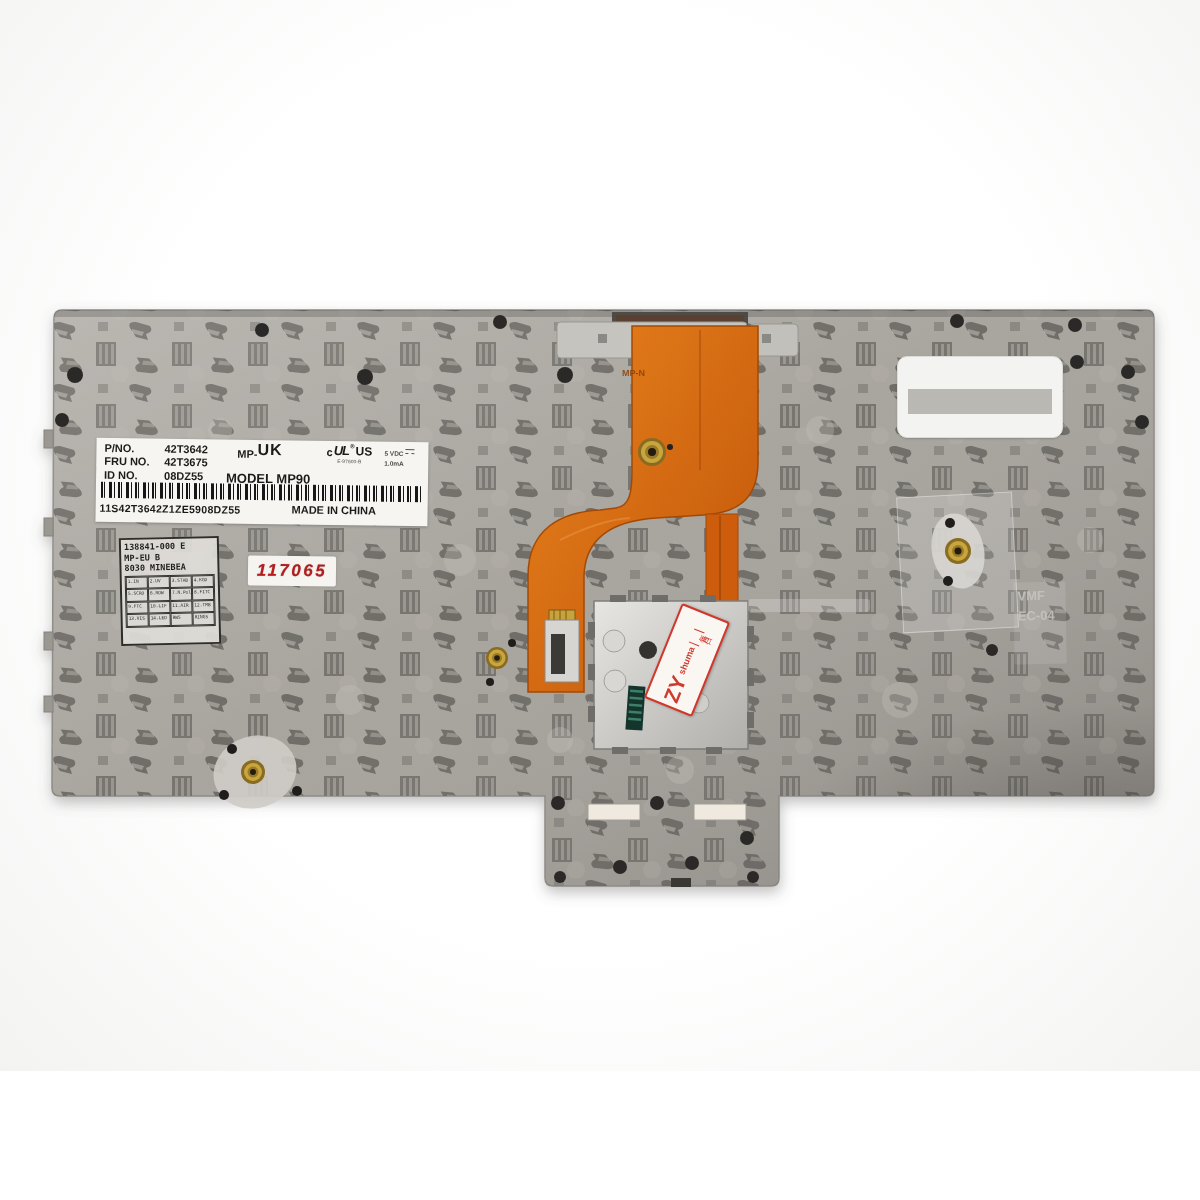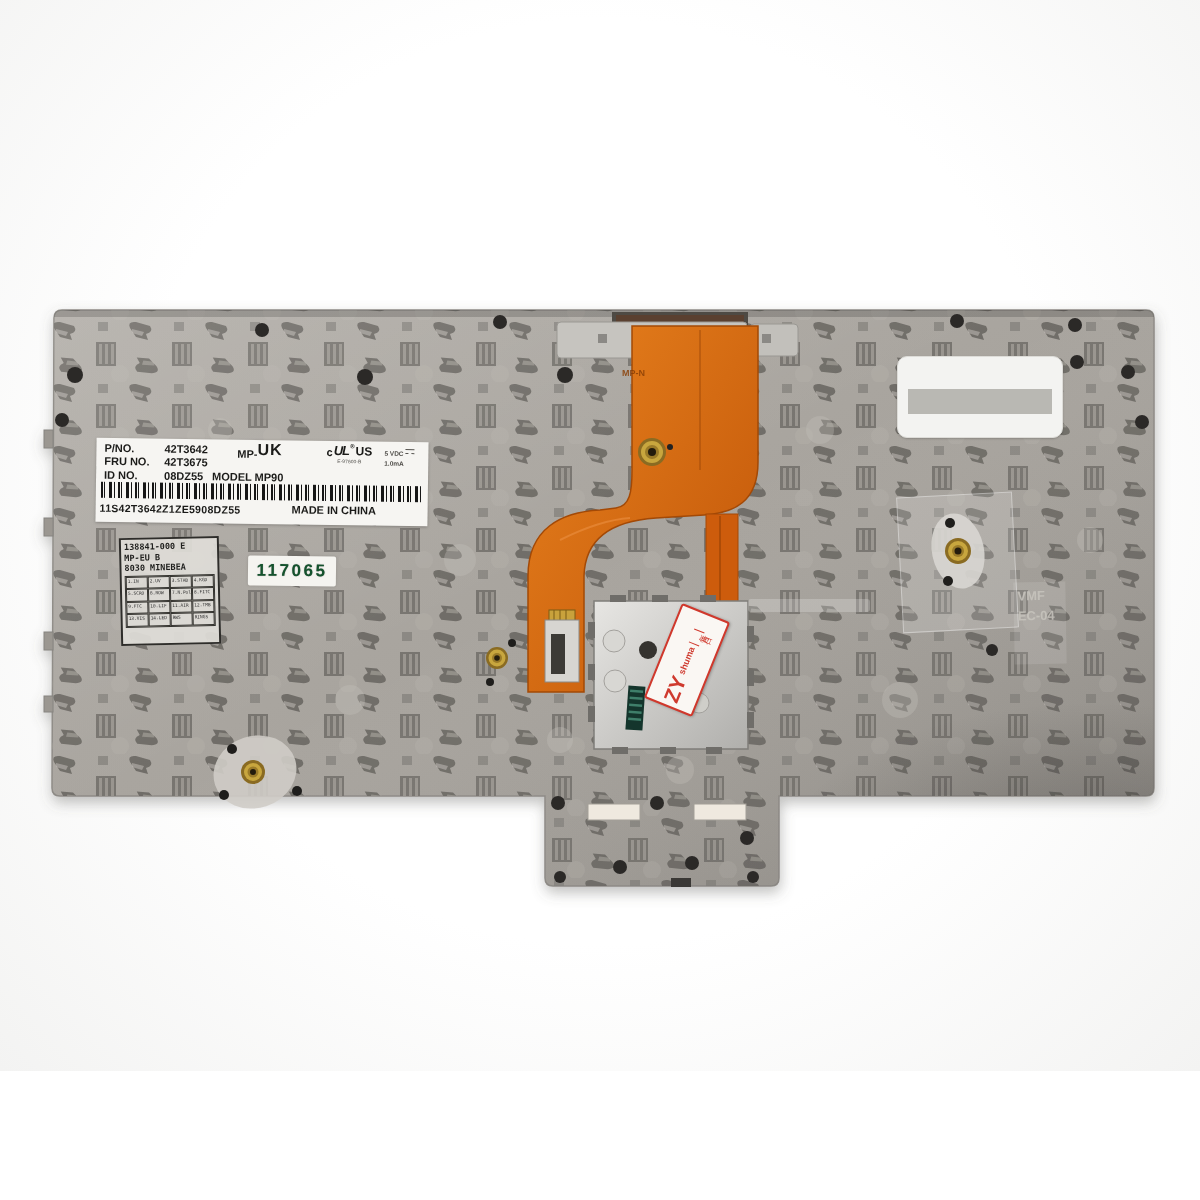--- a/index.html
+++ b/index.html
@@ -11,21 +11,21 @@
 
   
   .label-main{position:absolute;left:96px;top:440px;width:332px;height:84px;
     background:#f6f5f2;transform:rotate(.8deg);box-shadow:0 1px 3px rgba(0,0,0,.25);
     color:#1b1b19;}
   .label-main span{position:absolute;white-space:nowrap;font-weight:700;}
   .l1-key{font-size:11px;}
   .l1-val{font-size:11px;}
   .l1-mp{left:141px;top:8px;font-size:11px;}
   .l1-uk{left:161px;top:1px;font-size:16px;letter-spacing:1px;}
-  .l1-model{left:116px;top:31px;font-size:11px;}
+  .l1-model{left:130px;top:31px;font-size:13px;}
   .l1-serial{left:4px;top:64px;font-size:10.5px;letter-spacing:.3px;}
   .l1-origin{left:196px;top:63px;font-size:11px;}
   .barcode{position:absolute;left:5px;top:44px;right:6px;height:16px;
     background:repeating-linear-gradient(90deg,#161616 0 2px,transparent 2px 3.5px,
       #161616 3.5px 4.5px,transparent 4.5px 8px,#161616 8px 11px,transparent 11px 13px,
       #161616 13px 14px,transparent 14px 17px);}
   .ul-block{position:absolute;left:224px;top:2px;width:58px;text-align:center;}
   .ul-row{display:flex;align-items:flex-end;justify-content:center;gap:1px;}
   .ul-c{font-size:11px;font-weight:700;}
   .ul-monogram{font-size:13px;font-weight:900;font-style:italic;letter-spacing:-1px;}
@@ -45,22 +45,22 @@
   .l2-grid{display:grid;grid-template-columns:repeat(4,1fr);margin-top:2px;
     border:1px solid #34332f;}
   .l2-grid span{border:.5px solid #34332f;height:12.5px;font-size:4.5px;
     padding:1px 0 0 1px;overflow:hidden;white-space:nowrap;color:#333;}
 
   
   .stamp-patch{position:absolute;left:248px;top:556px;width:88px;height:30px;
     background:#f5f4f0;transform:rotate(.6deg);border-radius:2px;
     display:flex;align-items:center;justify-content:center;
     box-shadow:0 0 3px rgba(0,0,0,.15);}
-  .stamp-patch span{font-size:17px;font-weight:700;color:#14532d;letter-spacing:2.5px;
-    text-shadow:0 0 1px rgba(70,70,66,.6);}
+  .stamp-patch span{font-size:17px;font-weight:700;color:#b91c1c;letter-spacing:2.5px;
+    text-shadow:0 0 1px rgba(70,70,66,.6);font-style:italic;}
 
   
   .blank-sticker{position:absolute;left:897px;top:356px;width:166px;height:82px;
     background:#f3f3f1;border:1px solid #dddcd8;border-radius:10px;
     box-shadow:0 1px 2px rgba(0,0,0,.18);}
   .blank-sticker .band{position:absolute;left:10px;right:10px;top:32px;height:25px;
     background:#b9b8b3;}
 
   
   .qc-sticker{position:absolute;left:636px;top:634px;width:102px;height:52px;

